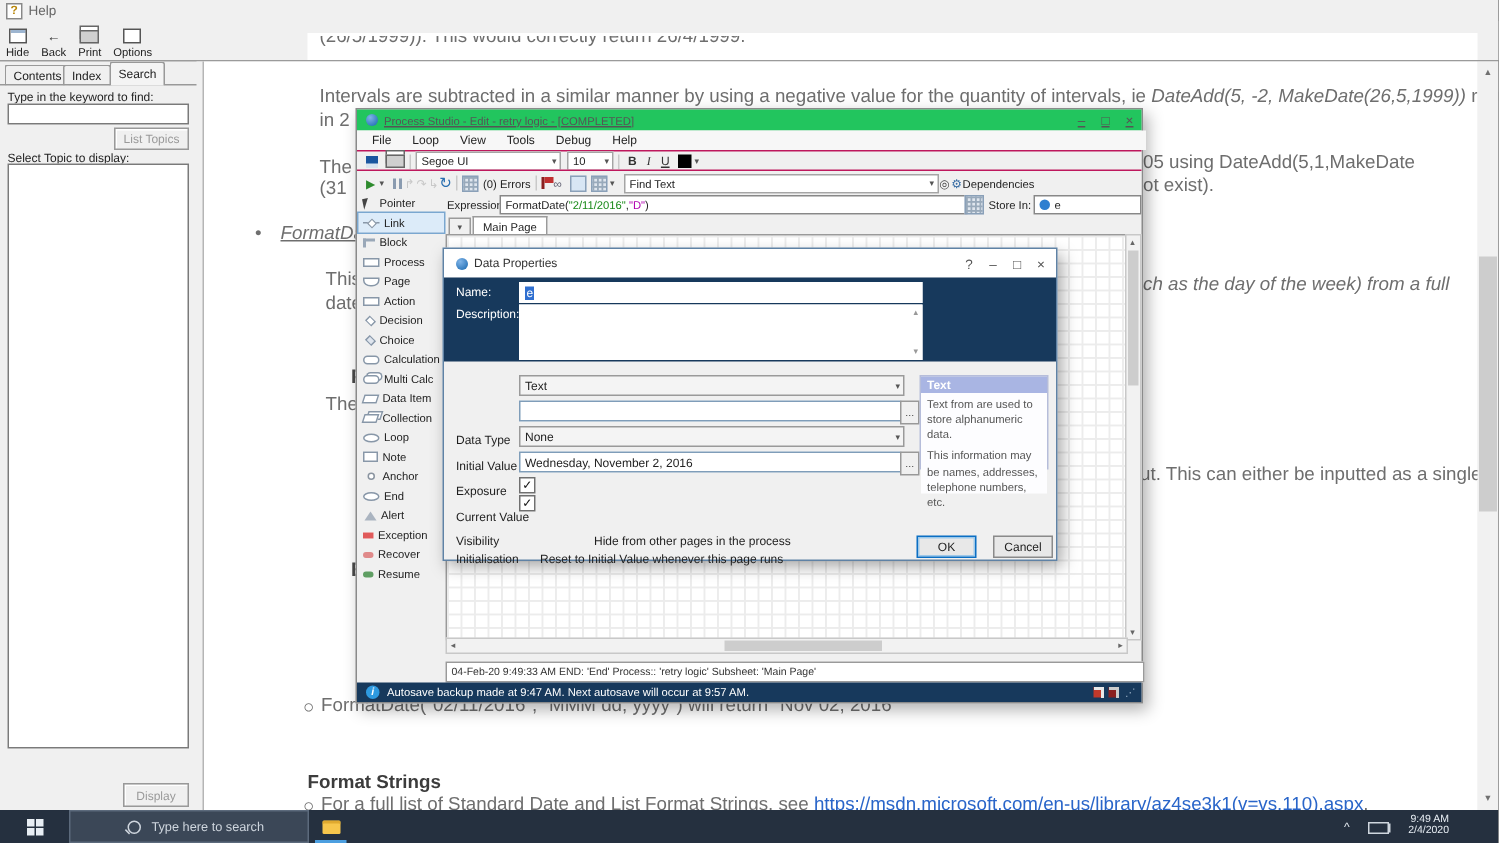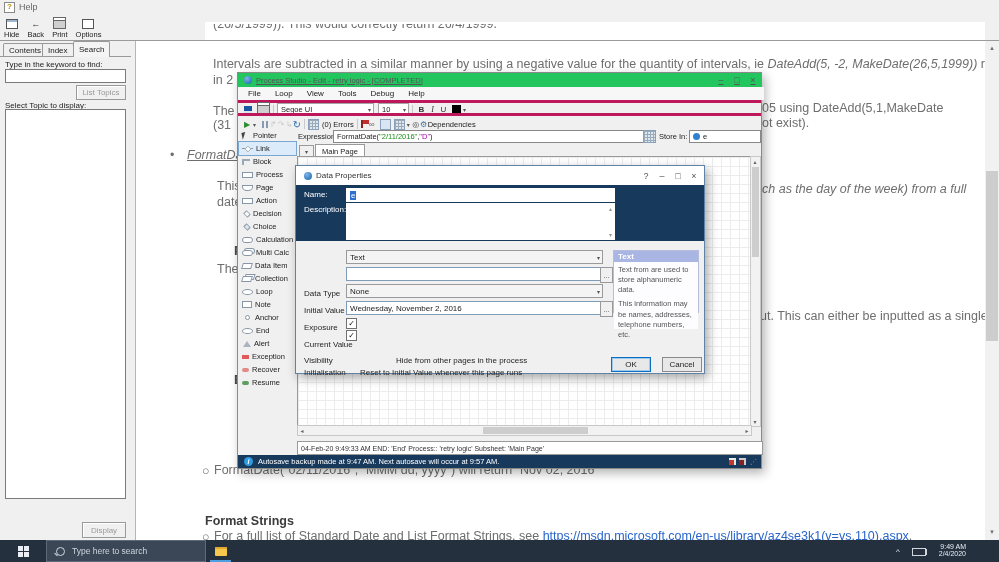--- a/index.html
+++ b/index.html
@@ -36,21 +36,21 @@
   .sb-arrow{width:14px;height:10px;display:flex;align-items:center;justify-content:center;
     font-size:7px;color:#707070;}
   .sb-thumb{background:#cdcdcd;}
   
   #ps{left:237px;top:72px;width:523px;height:395px;background:#f0f0f0;border:1px solid #8a8a8a;
     box-shadow:3px 4px 10px rgba(0,0,0,.3);font-size:8px;color:#222;}
   .ps-title{left:0;top:0;width:100%;height:14px;background:#22c55e;font-size:7.5px;color:#555;text-decoration:underline;}
   .sphere{width:8px;height:8px;border-radius:50%;background:radial-gradient(circle at 35% 30%,#7fb4e8,#1565ad);margin:0 4px 0 6px;}
   .wbtn{width:16px;height:12px;display:flex;align-items:center;justify-content:center;color:#555;font-size:9px;}
   .menu-item{padding:0 7px;font-size:8px;color:#222;}
-  .tb{background:#f0f0f0;border-top:3px solid #be185d;}
+  .tb{background:#f0f0f0;border-top:1px solid #be185d;}
   .sep{width:1px;height:10px;background:#c9c9c9;margin:0 3px;}
   .combo{background:#fff;border:1px solid #a5a5a5;height:11px;display:flex;align-items:center;
     font-size:7.5px;color:#222;padding-left:3px;justify-content:space-between;}
   .cb-ar{font-size:6px;color:#555;padding:0 2px;}
   .fmt{width:11px;height:11px;display:flex;align-items:center;justify-content:center;font-size:8px;color:#333;}
   .floppy{width:8px;height:8px;background:#1a56a0;box-shadow:inset 0 -3px 0 #d8e4f0;margin-left:6px;}
   .ticon{width:8px;height:8px;display:flex;align-items:center;justify-content:center;font-size:8px;}
   .pausebar{width:2px;height:7px;background:#8a9bb0;margin:0 1px;}
   .flagico{width:2px;height:8px;background:#8a2020;position:relative;}
   .flagico:after{content:"";position:absolute;left:2px;top:0;width:6px;height:4px;background:#c03030;}
@@ -266,20 +266,24 @@
       <span class="ticon" style="color:#2a6fb0;font-size:10px;">↻</span>
       <span class="sep"></span>
       <span class="gridbtn"></span>
       <span class="lab" style="margin-left:3px;">(0) Errors</span>
       <span class="sep"></span>
       <span class="flagico"></span>
       <span class="ticon" style="color:#667;margin-left:5px;">∞</span>
       <span class="gridbtn" style="margin-left:4px;background:#d8e6f4;"></span>
       <span class="gridbtn" style="margin-left:3px;"></span>
       <span class="cb-ar">▾</span>
+      <span class="combo" style="width:205px;margin-left:4px;">
+        <span>Find Text</span>
+        <span class="cb-ar">▾</span>
+        </span>
       <span class="ticon" style="color:#444;">◎</span>
       <span class="ticon" style="color:#3a6ea5;">⚙</span>
       <span class="lab">Dependencies</span>
     </div>
 
     <div id="tools" class="a">
       <div class="tool">
           <span class="ti ti-pointer"></span>
           <span>Pointer</span>
         </div>
@@ -483,21 +487,21 @@
 
   <div id="taskbar" class="a">
     <div class="a f" style="left:0;top:0;width:46px;height:22px;justify-content:center;">
       <span class="winlogo">
           <span></span>
           <span></span>
           <span></span>
           <span></span>
         </span>
     </div>
-    <div class="a f" style="left:46px;top:0;width:160px;height:22px;background:#3b4757;border:1px solid #5c6a7c;box-sizing:border-box;">
+    <div class="a f" style="left:46px;top:0;width:160px;height:22px;background:#3b4757;border:1px solid #5c6a7c;box-sizing:border-box;justify-content:center;">
       <span class="mag"></span>
       <span style="font-size:8.5px;color:#cfd6de;">Type here to search</span>
     </div>
     <div class="a appcell" style="left:208px;">
       <span class="folder"></span>
         <span class="ul"></span>
       </div>
 
     <div class="a tray" style="left:896px;top:7px;font-size:8px;">^</div>
     <div class="a batt" style="left:912px;top:8px;"></div>

